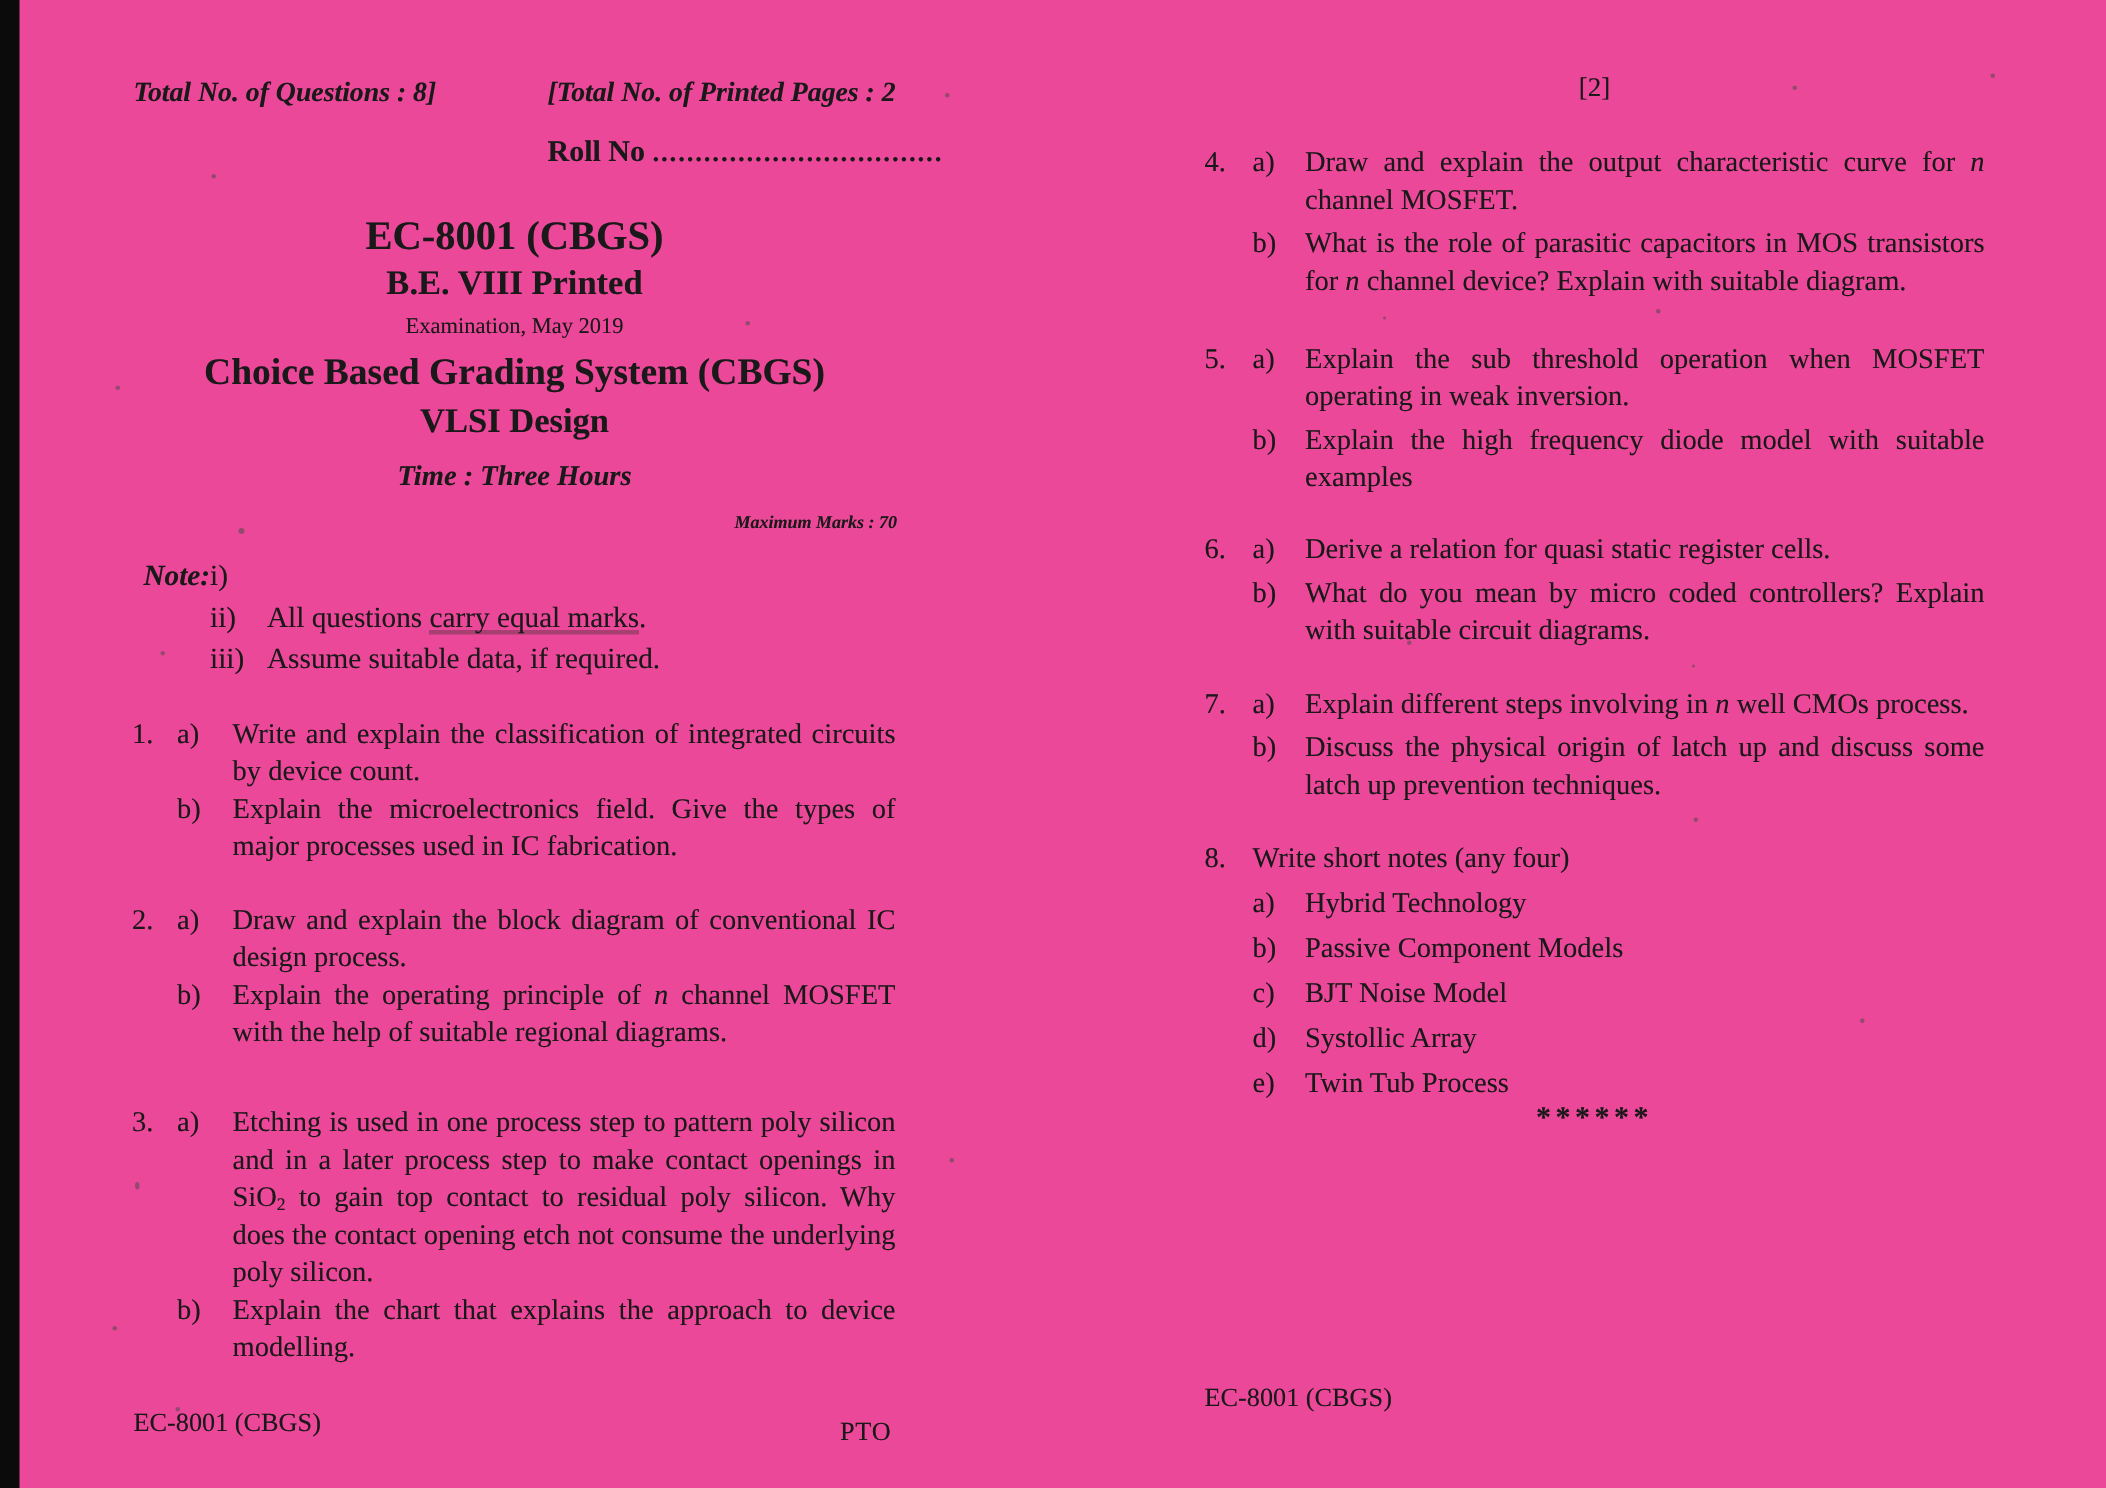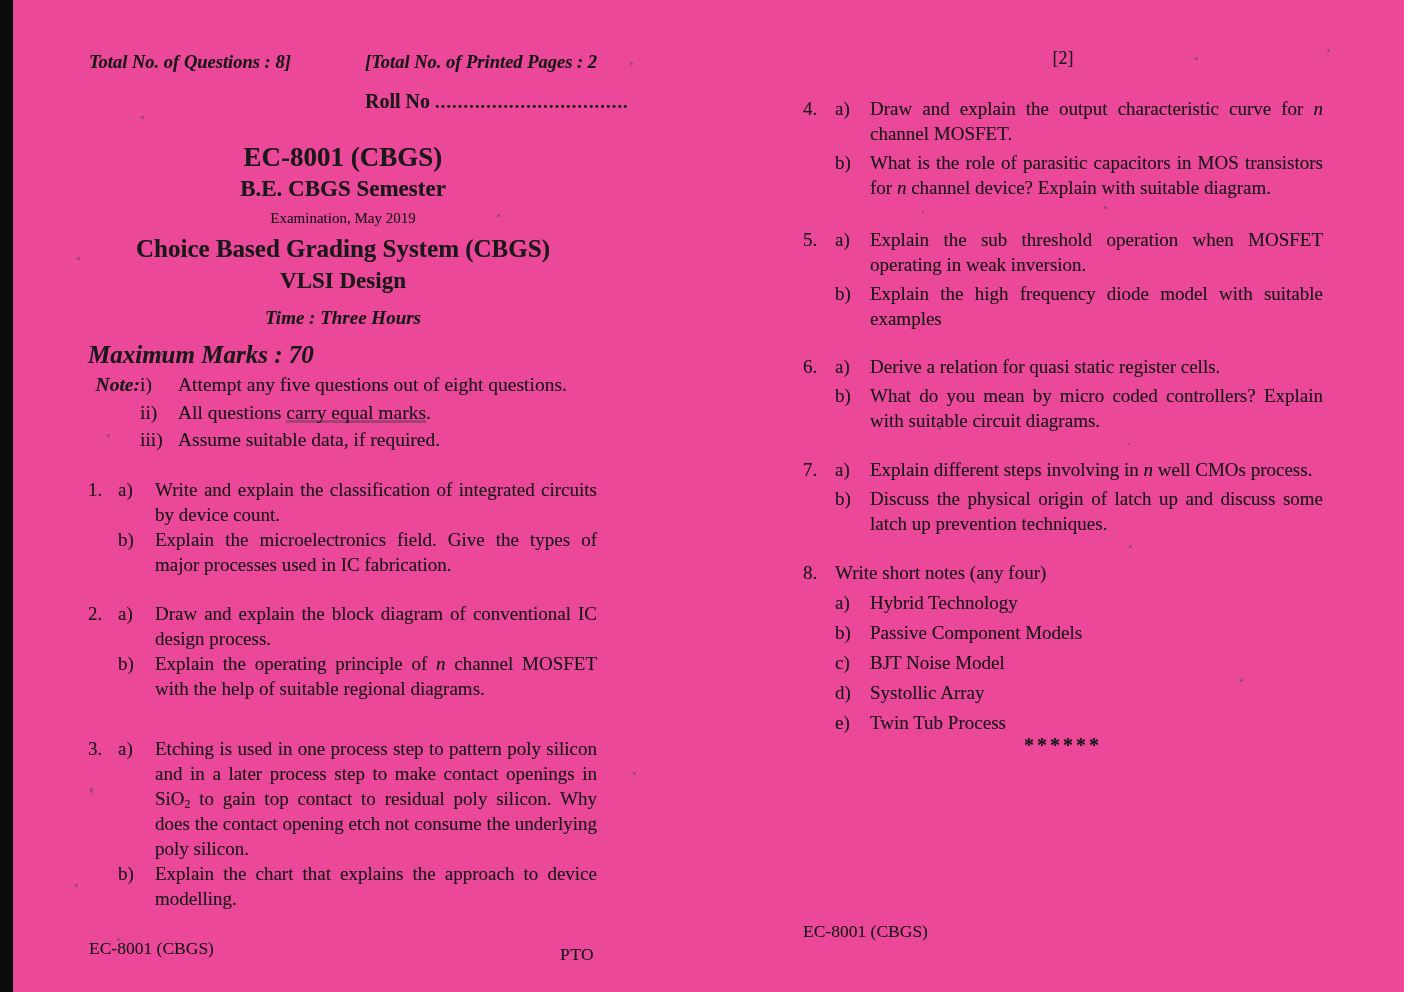--- a/index.html
+++ b/index.html
@@ -21,21 +21,21 @@
   .rollno{left:365px;top:90px;font-size:20px;font-weight:bold;white-space:nowrap;}
   .rollno .dots{letter-spacing:1.2px;font-size:18px;}
 
   .titleblock{left:88px;top:141px;width:510px;text-align:center;}
   .t-code{font-size:27px;font-weight:bold;line-height:32px;}
   .t-sem{font-size:23px;font-weight:bold;line-height:31px;}
   .t-exam{font-size:15px;line-height:29px;}
   .t-sys{font-size:25px;font-weight:bold;line-height:32px;}
   .t-sub{font-size:23px;font-weight:bold;line-height:31px;}
   .t-time{font-size:19px;font-weight:bold;font-style:italic;line-height:30px;margin-top:7px;}
-  .maxmarks{left:88px;top:341px;width:510px;text-align:left;font-weight:bold;font-style:italic;font-size:25px;}
+  .maxmarks{left:88px;top:341px;width:510px;text-align:right;font-weight:bold;font-style:italic;font-size:12px;}
 
   .note{left:88px;top:371px;width:516px;font-size:19.5px;}
   .note-row{display:grid;grid-template-columns:52px 38px 1fr;line-height:27.5px;}
   .note-label{font-weight:bold;font-style:italic;text-align:right;}
   .u{
     background-image:linear-gradient(rgba(55,50,48,.38),rgba(55,50,48,.38));
     background-repeat:no-repeat;background-position:0 100%;background-size:100% 3px;margin-top:44px;
   }
 
   
@@ -71,34 +71,33 @@
   <div class="abs hdr-italic hdr-left">Total No. of Questions : 8]</div>
   <div class="abs hdr-italic hdr-right">[Total No. of Printed Pages : 2</div>
 
   <div class="abs rollno">
     <span>Roll No</span>
     <span class="dots">..................................</span>
   </div>
 
   <div class="abs titleblock">
     <div class="t-code">EC-8001 (CBGS)</div>
-    <div class="t-sem">B.E. CBGS Semester</div>
+    <div class="t-sem">B.E. VIII Printed</div>
     <div class="t-exam">Examination, May 2019</div>
     <div class="t-sys">Choice Based Grading System (CBGS)</div>
     <div class="t-sub">VLSI Design</div>
     <div class="t-time">Time : Three Hours</div>
   </div>
 
   <div class="abs maxmarks">Maximum Marks : 70</div>
 
   <div class="abs note">
     <div class="note-row">
       <span class="note-label">Note:</span>
       <span>i)</span>
-      <span><span>Attempt any five questions out of eight questions.</span></span>
     </div>
     <div class="note-row">
       <span></span>
       <span>ii)</span>
       <span><span>All questions </span><span class="u">carry equal marks</span><span>.</span></span>
     </div>
     <div class="note-row">
       <span></span>
       <span>iii)</span>
       <span><span>Assume suitable data, if required.</span></span>

